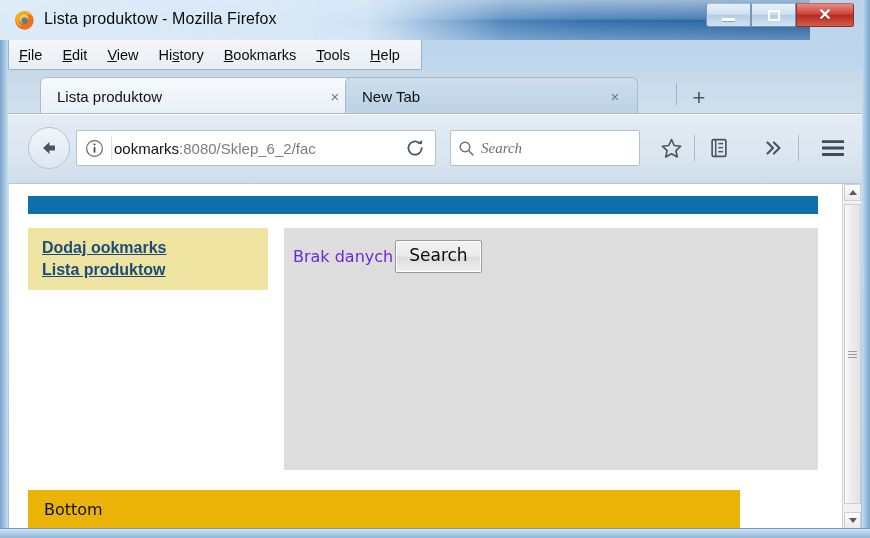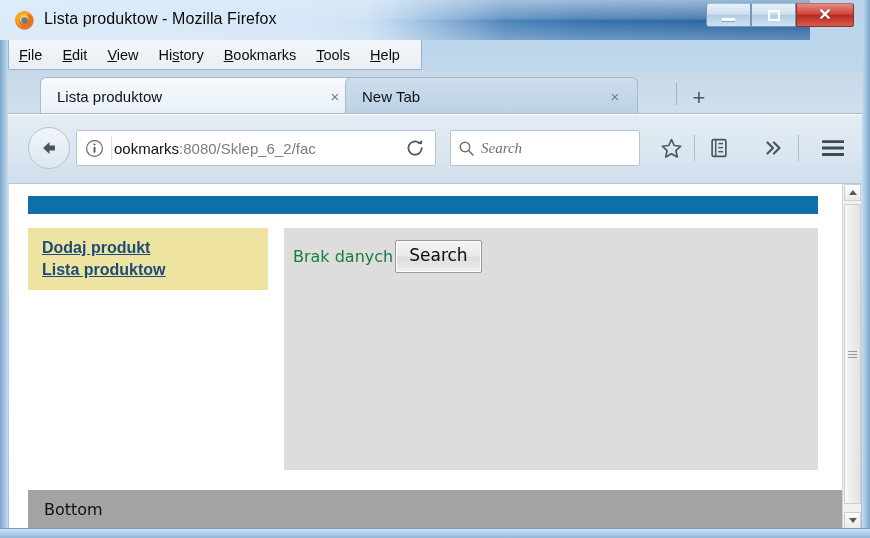--- a/index.html
+++ b/index.html
@@ -368,21 +368,21 @@
     box-sizing: border-box;
   }
   #main-row {
     position: absolute;
     left: 9px; top: 12px;
     display: flex;
     align-items: center;
   }
   #no-data-text {
     font-size: 16px;
-    color: #15803d;
+    color: #6d28d9;
     white-space: nowrap;
     font-family: "DejaVu Sans", sans-serif;
   }
   #powrot-btn {
     margin-left: 2px;
     background: linear-gradient(to bottom, #f3f3f3 0%, #ebebeb 48%, #dcdcdc 52%, #efefef 100%);
     border: 1px solid #9a9a9a;
     border-radius: 2px;
     padding: 5px 13px 6px 13px;
     font-size: 17px;
@@ -390,22 +390,22 @@
     font-family: "DejaVu Sans", sans-serif;
     white-space: nowrap;
     box-shadow: 0 0 0 1px #ffffff inset;
     line-height: 1.15;
   }
 
   
   #page-footer {
     position: absolute;
     left: 19px; top: 306px;
-    width: 814px; height: 39px;
-    background: #a3a3a3;
+    width: 712px; height: 39px;
+    background: #eab308;
     display: flex;
     align-items: center;
     box-sizing: border-box;
   }
   #footer-text {
     font-size: 16px;
     color: #111111;
     padding-left: 16px;
     font-family: "DejaVu Sans", sans-serif;
   }
@@ -585,21 +585,21 @@
 
     </div>
   </div>
 
   <div id="viewport">
     <div id="page">
 
       <div id="page-banner"></div>
 
       <div id="page-sidebar">
-        <a class="nav-link" href="#">Dodaj produkt</a>
+        <a class="nav-link" href="#">Dodaj ookmarks</a>
         <a class="nav-link" href="#">Lista produktow</a>
       </div>
 
       <div id="page-main">
         <div id="main-row">
           <span id="no-data-text">Brak danych</span>
           <button id="powrot-btn">Search</button>
         </div>
       </div>
 

